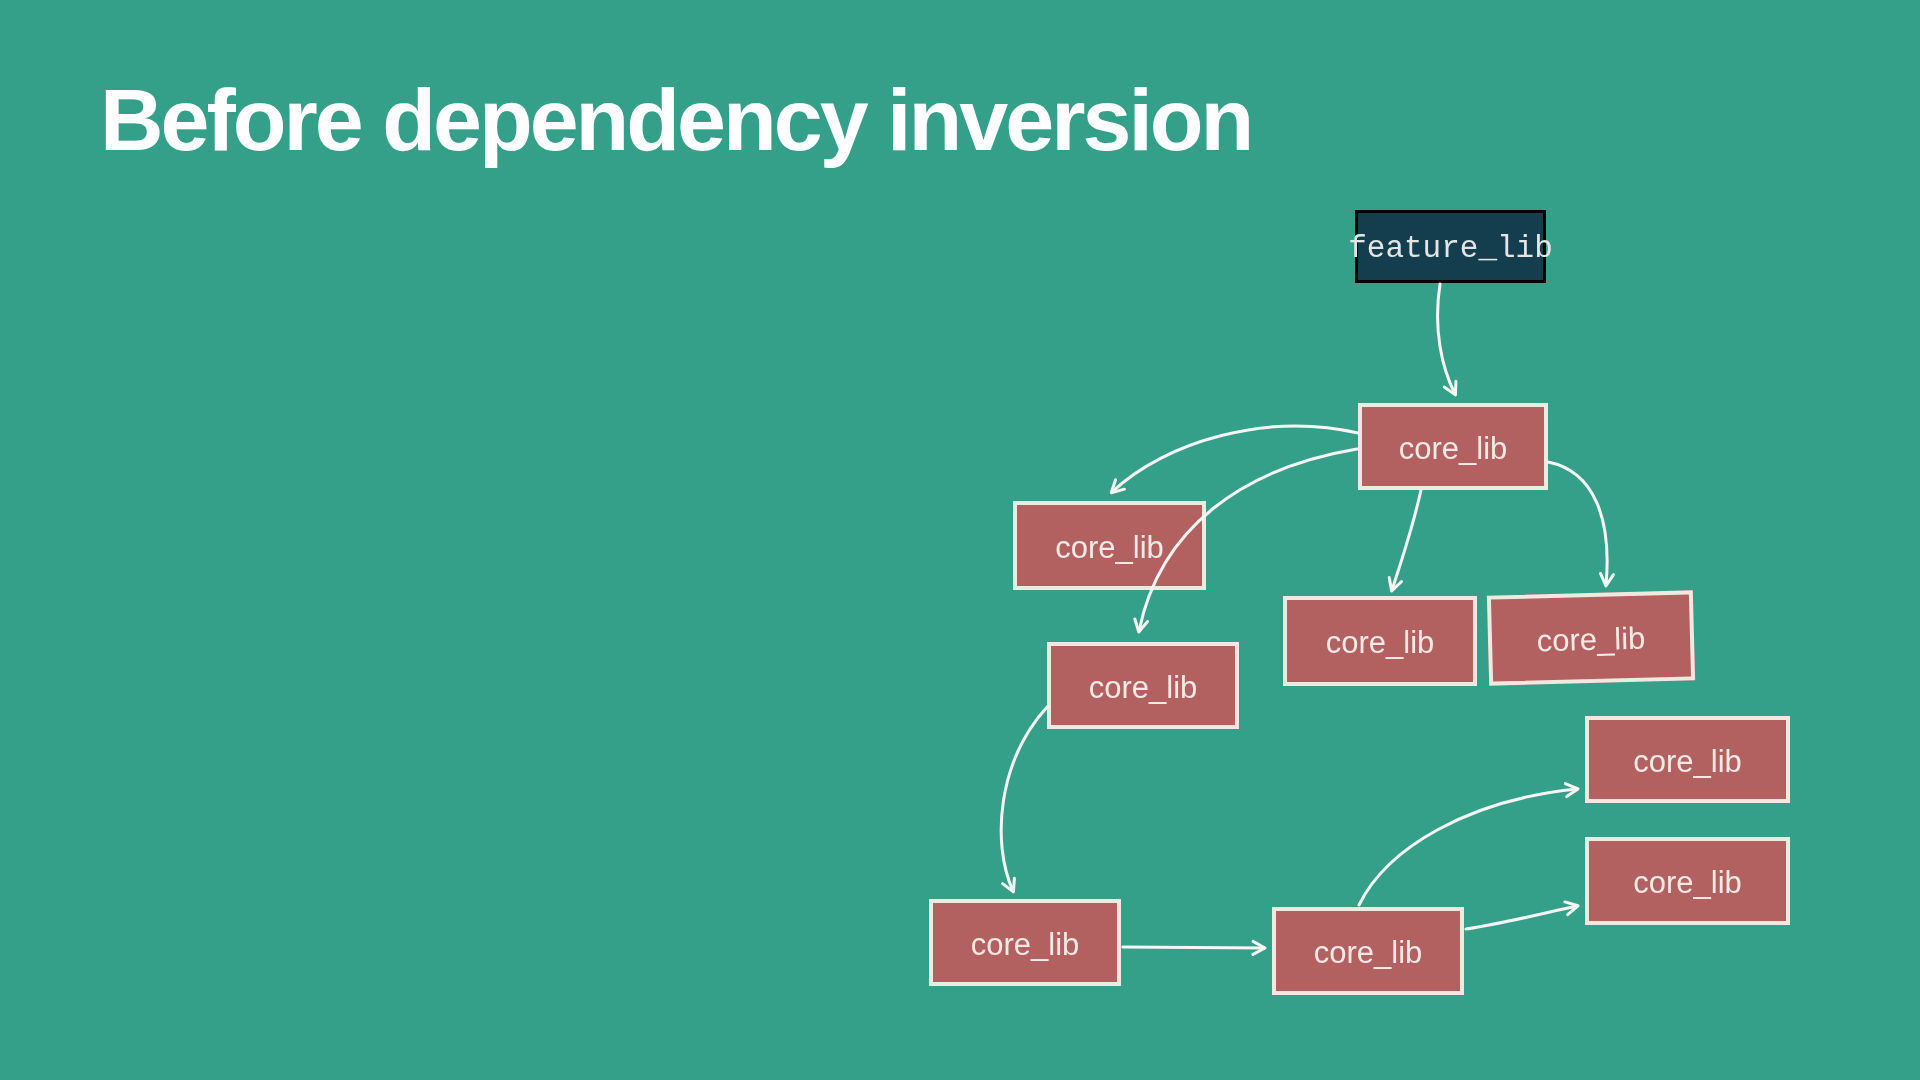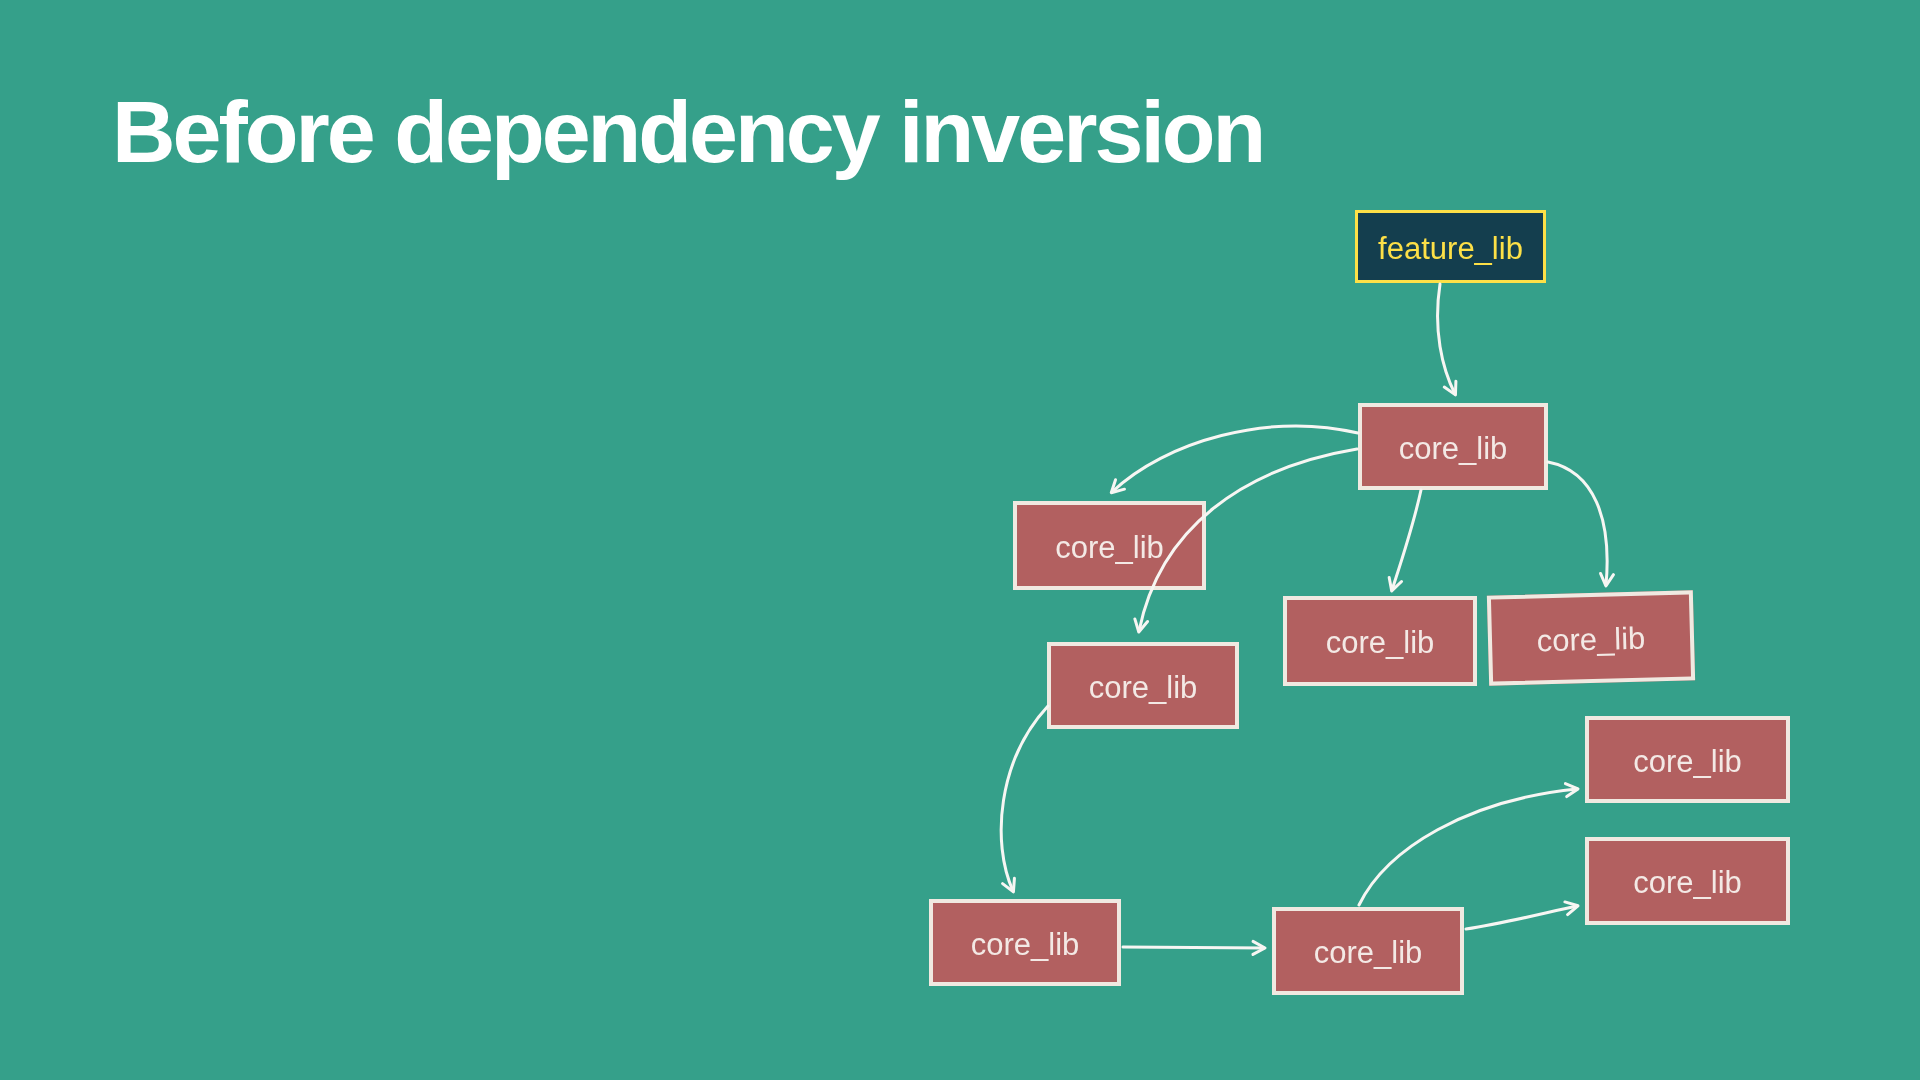--- a/index.html
+++ b/index.html
@@ -6,21 +6,21 @@
   .slide{
     position:relative;
     width:1920px;height:1080px;
     background:#35a08a;
     overflow:hidden;
     font-family:"Liberation Sans",sans-serif;
   }
   .title{
     position:absolute;
     left:100px;top:74px;
-    margin:12px;
+    margin:0;
     font-size:88px;
     font-weight:700;
     letter-spacing:-3px;
     line-height:1.05;
     color:#ffffff;
     white-space:nowrap;
   }
   .node{
     position:absolute;
     box-sizing:border-box;
@@ -31,22 +31,23 @@
     padding-top:4px;
     white-space:nowrap;
   }
   .node.core{
     background:#b26060;
     border:4px solid #f0e9e1;
     color:#f3e9e5;
   }
   .node.feature{
     background:#143e4e;
-    border:3px solid #fde047;
-    color:#fde047;
+    border:3px solid #000000;
+    color:#e5e5e5;
+    font-family:Liberation Mono, monospace;
   }
   .edges{
     position:absolute;
     left:0;top:0;
     width:1920px;height:1080px;
     pointer-events:none;
   }
   .edges path{
     fill:none;
     stroke:#f7f6f3;

